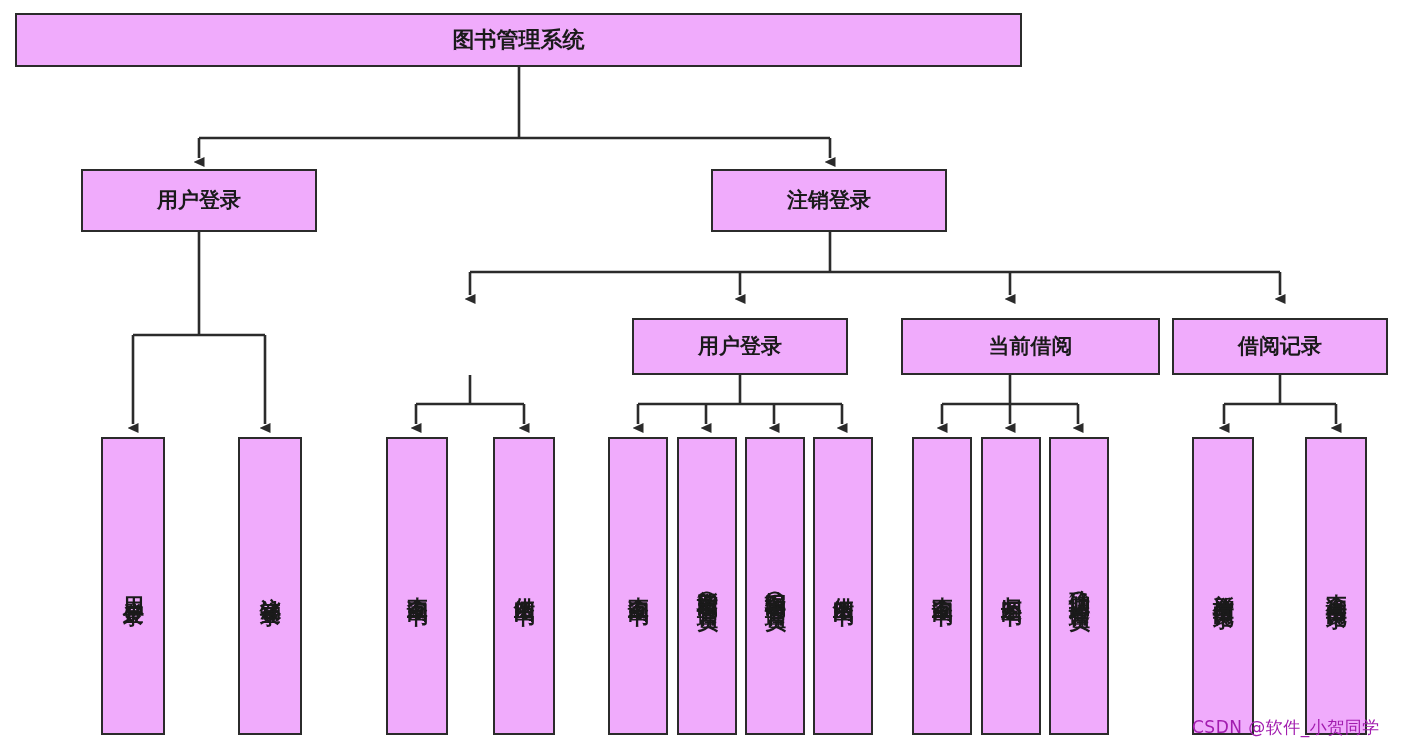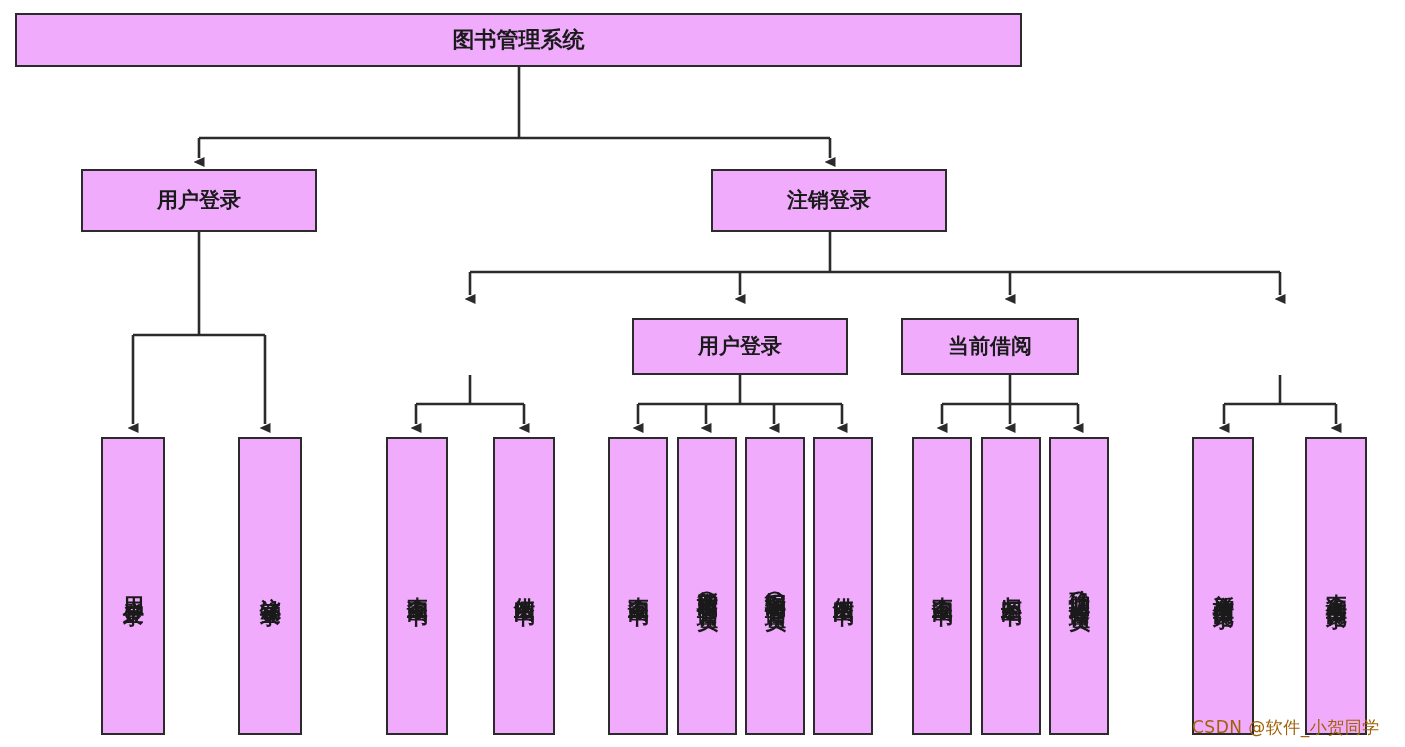--- a/index.html
+++ b/index.html
@@ -60,21 +60,21 @@
     writing-mode: vertical-rl;
     text-orientation: upright;
     font-size: 21px;
     letter-spacing: 3px;
     line-height: 1;
     max-height: 268px;
   }
   .watermark {
     position: absolute;
     font-size: 17px;
-    color: #a16207;
+    color: #a21caf;
     white-space: nowrap;
     z-index: 5;
     letter-spacing: 0.5px;
   }
 </style>
 </head>
 <body>
 
 <div id="canvas">
 
@@ -136,22 +136,25 @@
   <div class="node horiz" style="left:81px; top:169px; width:236px; height:63px;">
     <span class="label">用户登录</span>
   </div>
   <div class="node horiz" style="left:711px; top:169px; width:236px; height:63px;">
     <span class="label">注销登录</span>
   </div>
 
   <div class="node horiz" style="left:632px; top:318px; width:216px; height:57px;">
     <span class="label">用户登录</span>
   </div>
-  <div class="node horiz" style="left:901px; top:318px; width:178px; height:57px;">
+  <div class="node horiz" style="left:901px; top:318px; width:259px; height:57px;">
     <span class="label">当前借阅</span>
+  </div>
+  <div class="node horiz" style="left:1172px; top:318px; width:216px; height:57px;">
+    <span class="label">借阅记录</span>
   </div>
 
   <div class="node vert" style="left:101px; top:437px; width:64px; height:298px;">
     <span class="label">用户登录</span>
   </div>
   <div class="node vert" style="left:238px; top:437px; width:64px; height:298px;">
     <span class="label">注销登录</span>
   </div>
 
   <div class="node vert" style="left:386px; top:437px; width:62px; height:298px;">

